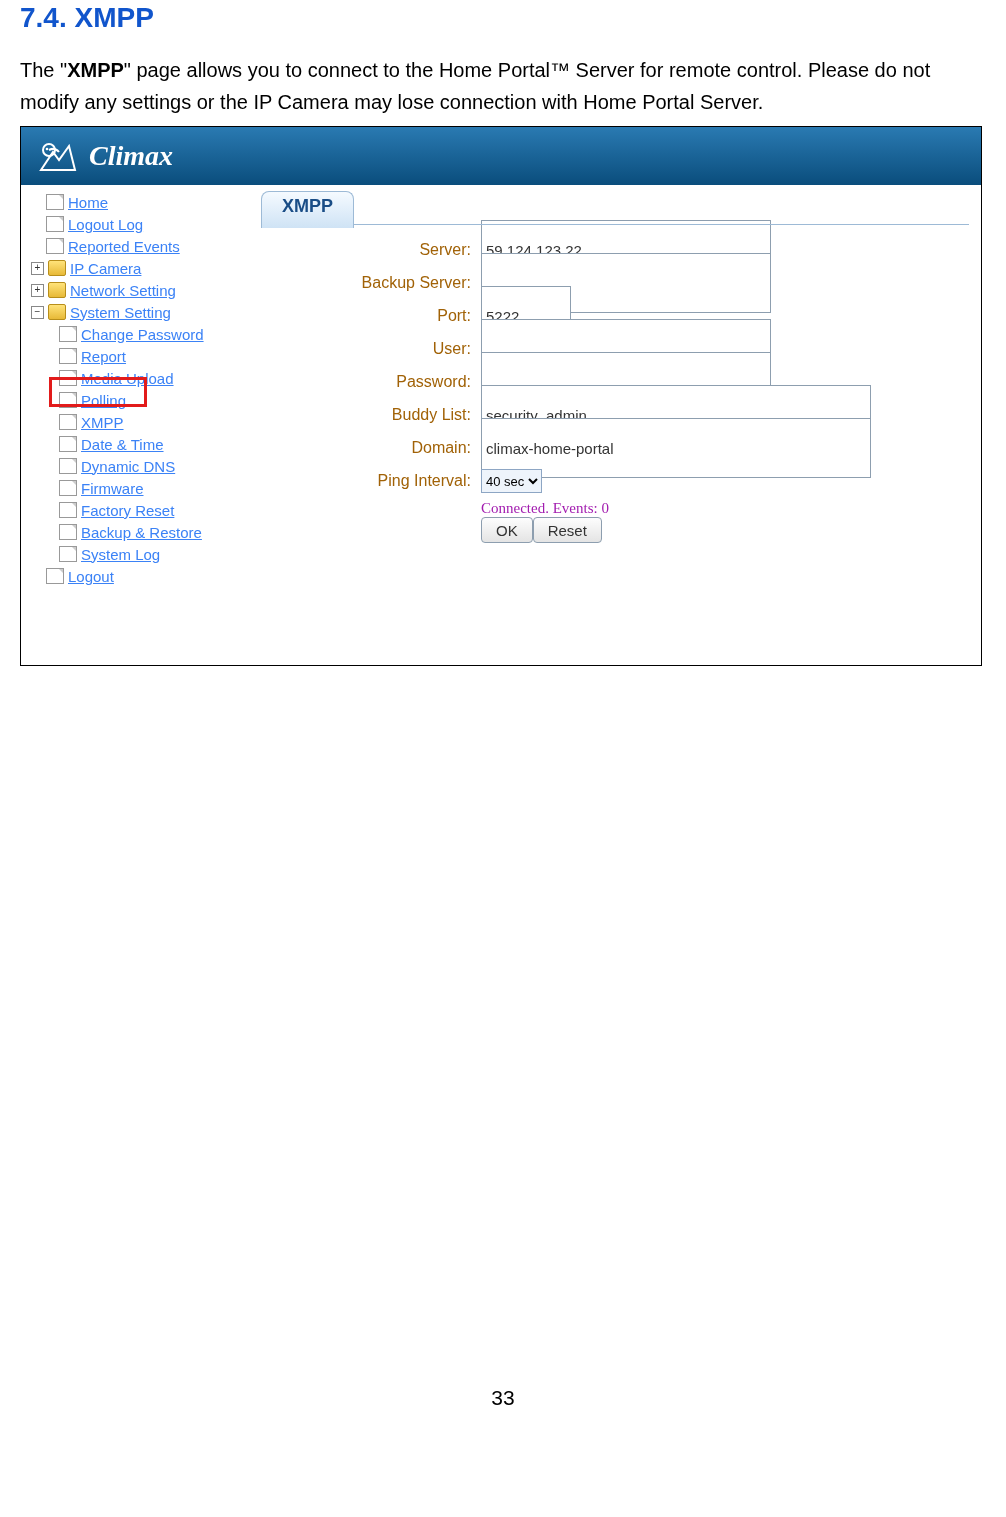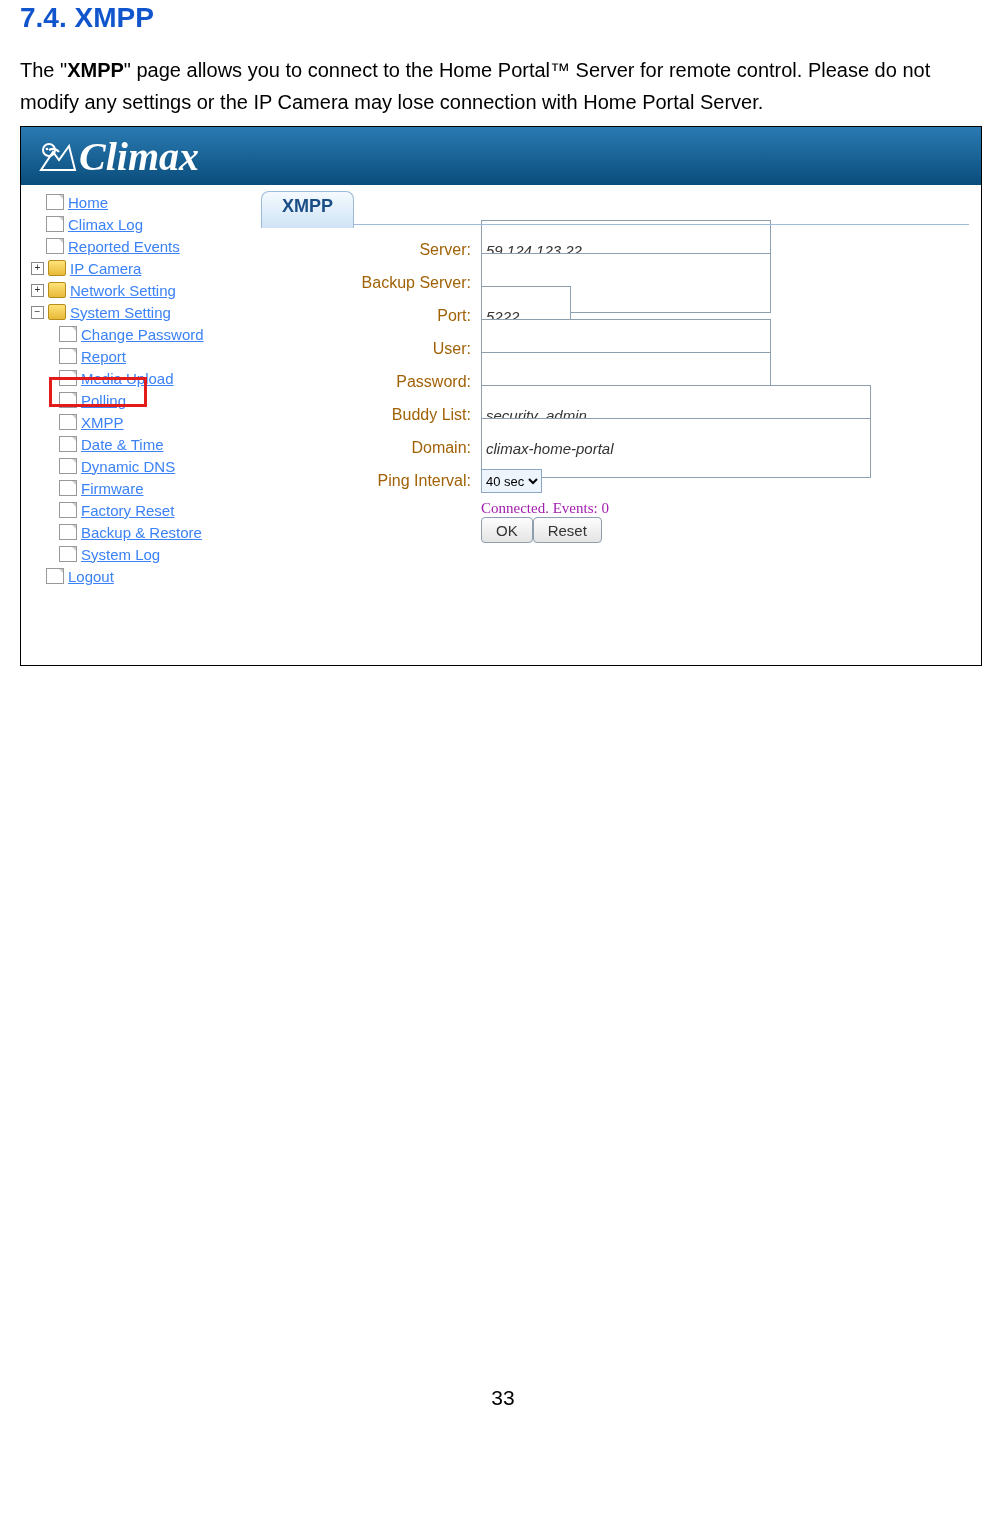--- a/index.html
+++ b/index.html
@@ -36,26 +36,26 @@
   .topbar {
     background: linear-gradient(#2a7ab2, #0a4d7c);
     height: 58px;
     display: flex;
     align-items: center;
     padding-left: 14px;
   }
   .logo-emblem {
     display: flex;
     align-items: center;
-    gap: 0;
+    gap: 10px;
     color: #fff;
     font-family: 'Times New Roman', serif;
     font-style: italic;
     font-weight: bold;
-    font-size: 40px;
+    font-size: 28px;
   }
   .logo-svg { width: 44px; height: 44px; }
   
   .content-area {
     display: flex;
     height: calc(100% - 58px);
   }
   .sidebar {
     width: 230px;
     padding: 6px 0 0 10px;
@@ -137,21 +137,20 @@
     padding-right: 10px;
     color:#a16207;
     font-size:16px;
   }
   .form-row input[type=text] {
     height: 22px;
     border:1px solid #8d9eaf;
     padding: 18px 4px;
     font-size:15px;
     color:#333;
-    font-style:italic;
   }
   .w-med { width: 280px; }
   .w-long { width: 380px; }
   .w-short { width: 80px; }
   select.pinginterval {
     height:24px; font-size:13px;
     border:1px solid #8da6c4;
     background:#eef4fb;
   }
   .status-line {
@@ -209,21 +208,21 @@
     <div class="content-area">
       <div class="sidebar">
         <div class="tree-node">
             <span class="toggle empty"></span>
             <span class="icon page-icon"></span>
             <a>Home</a>
           </div>
         <div class="tree-node">
             <span class="toggle empty"></span>
             <span class="icon page-icon"></span>
-            <a>Climax Log</a>
+            <a>Logout Log</a>
           </div>
         <div class="tree-node">
             <span class="toggle empty"></span>
             <span class="icon page-icon"></span>
             <a>Reported Events</a>
           </div>
         <div class="tree-node">
             <span class="toggle">+</span>
             <span class="icon folder-icon"></span>
             <a>IP Camera</a>

